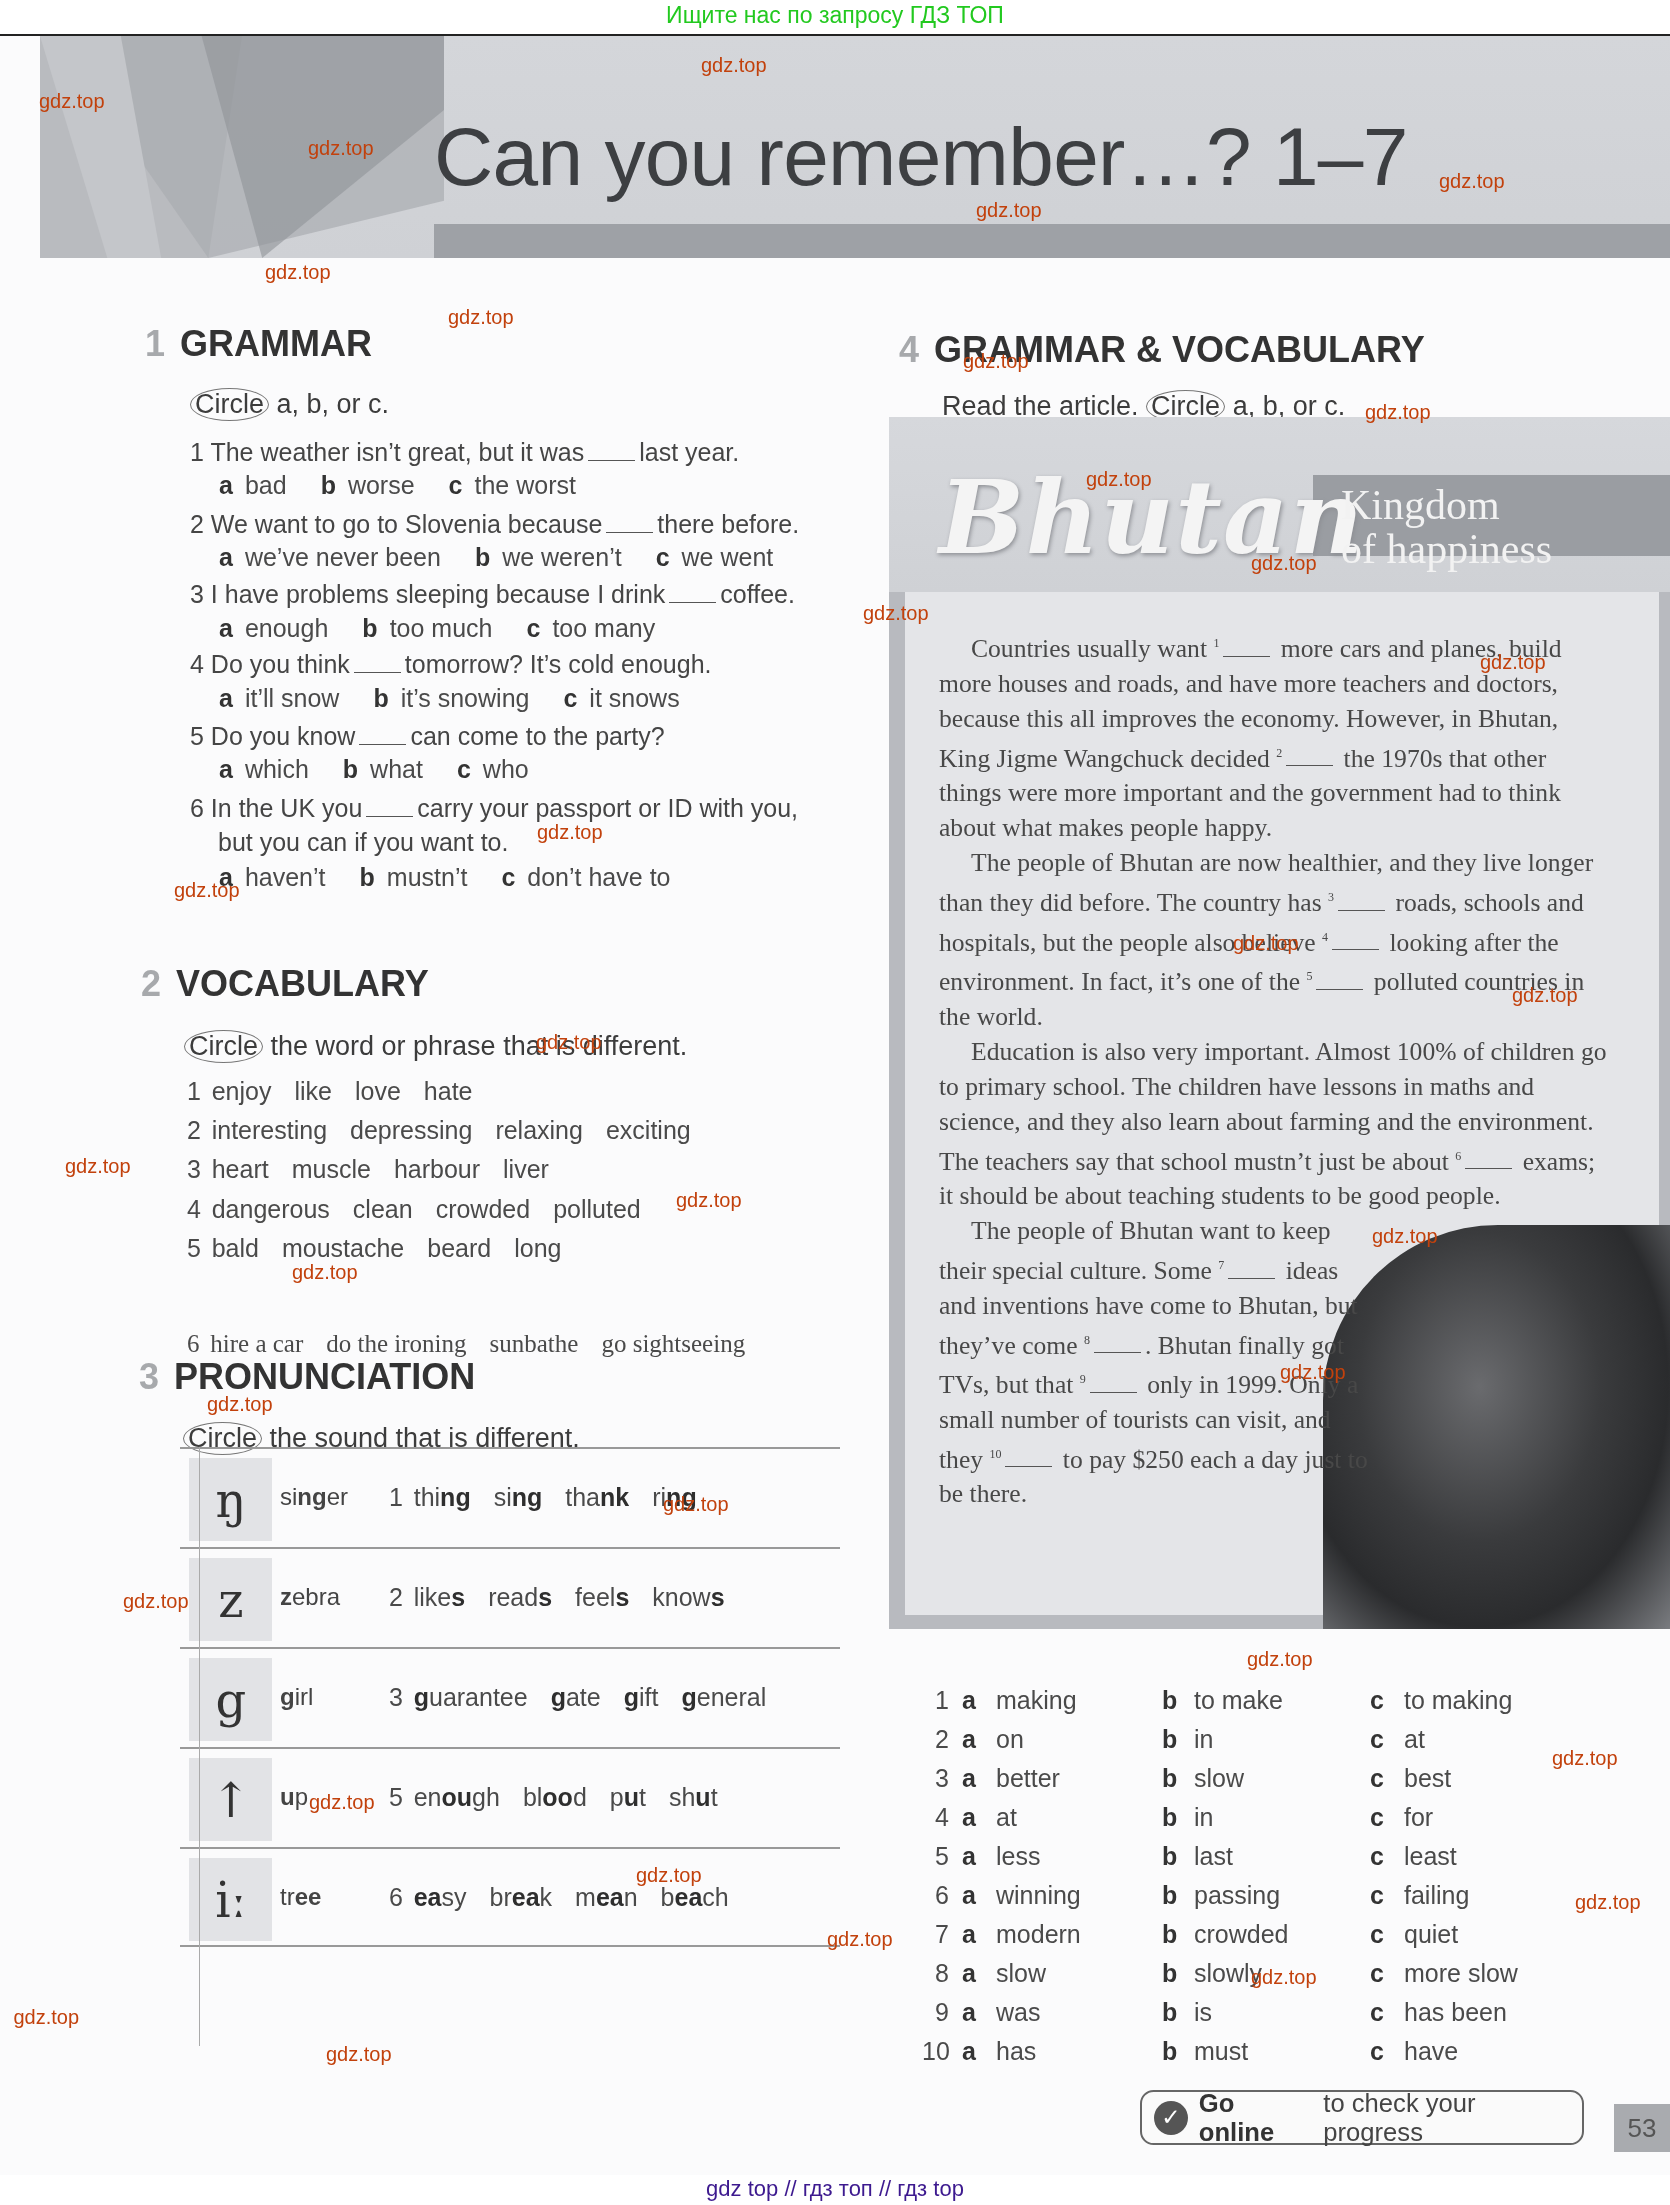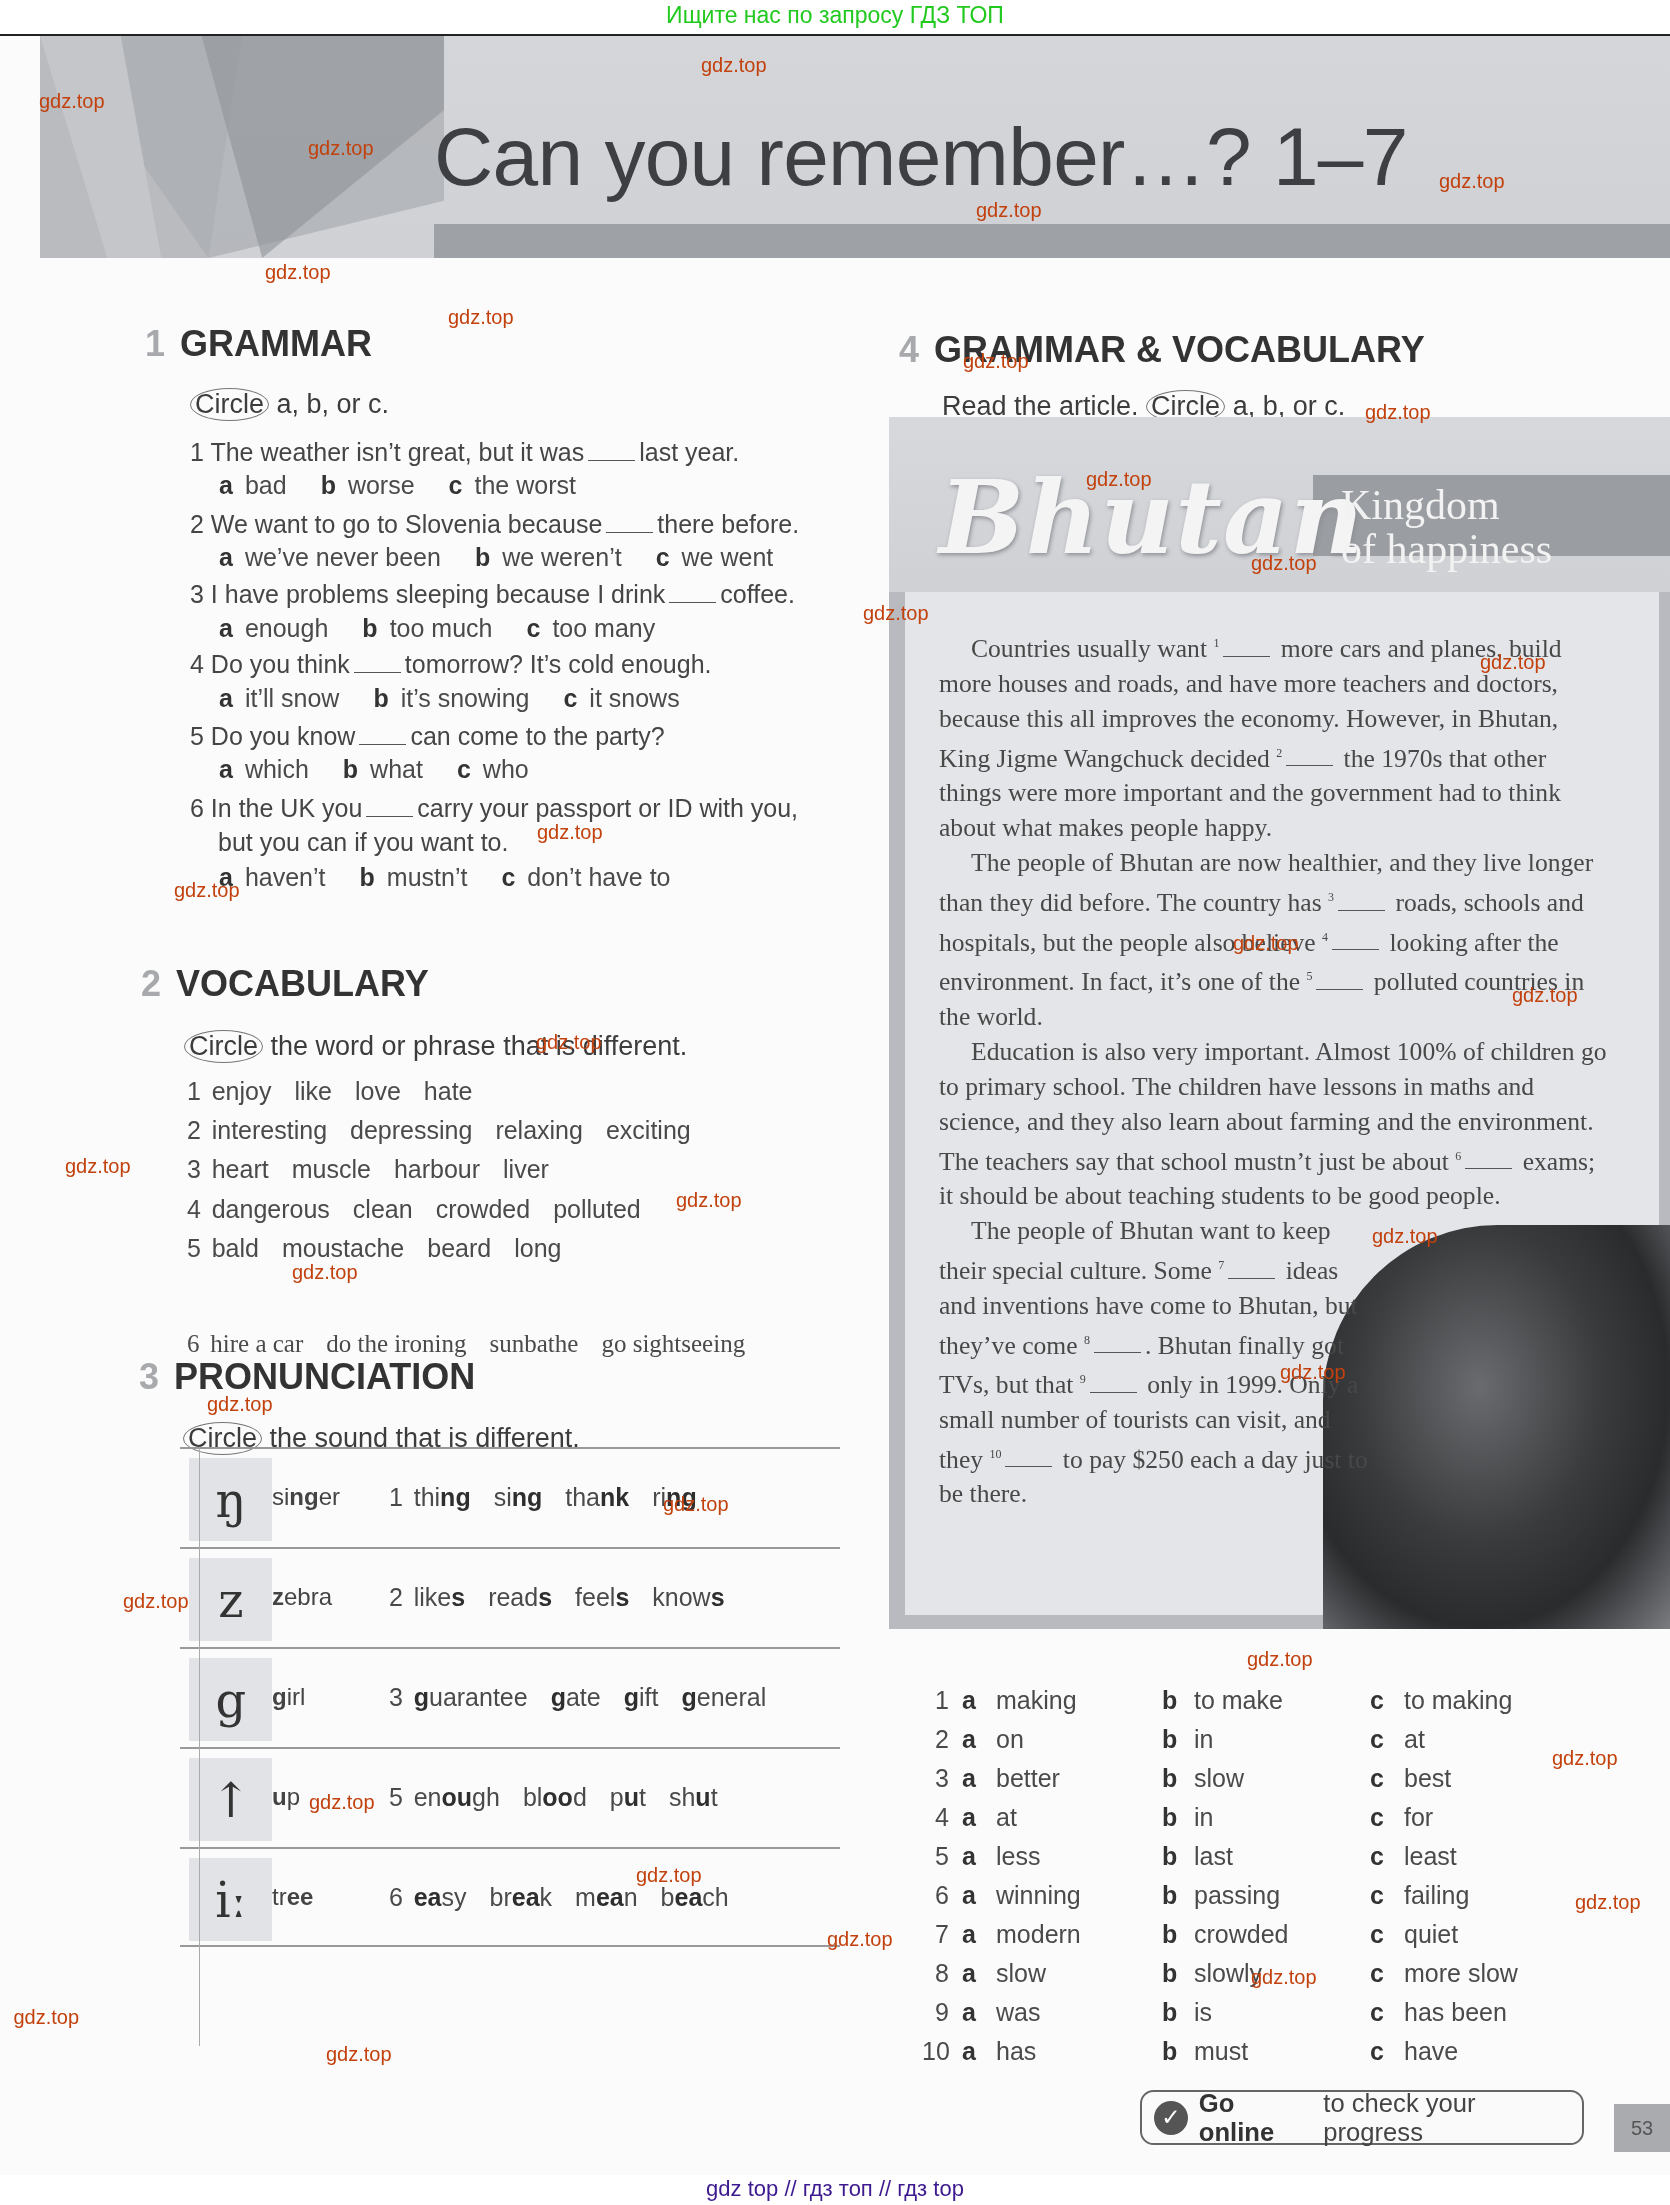--- a/index.html
+++ b/index.html
@@ -29,21 +29,21 @@
 
   .vocab-row { position: absolute; font-size: 25px; color: #4a4a4a; white-space: nowrap; }
   .vocab-row span { margin-right: 23px; }
   .vocab-row .num { margin-right: 10.8px; }
 
   .pron-table { position: absolute; left: 180px; top: 1447px; width: 660px; }
   .pron-row { position: relative; height: 100px; border-top: 2px solid #999; }
   .pron-row:last-child { border-bottom: 2px solid #999; }
   .pron-divider { position: absolute; left: 199px; top: 1447px; width: 1.3px; height: 599px; background: #aaa; }
   .pron-pic { position: absolute; left: 9.4px; top: 9.4px; width: 83px; height: 83px; background: #e2e3e6; display: flex; align-items: center; justify-content: center; font-family: "DejaVu Serif", serif; font-size: 48px; color: #333; }
-  .pron-key { position: absolute; left: 92px; top: 34px; font-size: 24px; color: #444; }
+  .pron-key { position: absolute; left: 100px; top: 34px; font-size: 24px; color: #444; }
   .pron-words { position: absolute; left: 209px; top: 34px; font-size: 25px; color: #4a4a4a; white-space: nowrap; }
   .pron-words span { margin-right: 23px; }
   .pron-words b { color: #2e2e2e; }
 
   .article-box { position: absolute; left: 889px; top: 417px; width: 782px; height: 1212px; background: #b8babf; }
   .article-header { position: absolute; left: 889px; top: 417px; width: 782px; height: 175px; background: linear-gradient(180deg,#d6d8dc,#cfd1d5); }
   .article-header-bar { position: absolute; left: 1313px; top: 475px; width: 357px; height: 81px; background: #9a9da2; }
   .bhutan-logo { position: absolute; left: 939px; top: 458px; font-family: "DejaVu Serif", serif; font-style: italic; font-weight: 700; font-size: 101px; color: #f4f4f4; text-shadow: 1.3px 2px 4px #8d8f94; letter-spacing: 1.3px; }
   .kingdom { position: absolute; left: 1341px; top: 483px; font-family: "Liberation Serif", serif; font-size: 42px; color: #f2f2f2; line-height: 44px; }
   .article-text-bg { position: absolute; left: 905px; top: 592px; width: 754px; height: 1023px; background: #e4e5e8; }
@@ -60,21 +60,21 @@
   .ans-row .la { position: absolute; left: 40px; font-weight: 700; color: #333; }
   .ans-row .va { position: absolute; left: 74px; }
   .ans-row .lb { position: absolute; left: 240px; font-weight: 700; color: #333; }
   .ans-row .vb { position: absolute; left: 272px; }
   .ans-row .lc { position: absolute; left: 448px; font-weight: 700; color: #333; }
   .ans-row .vc { position: absolute; left: 482px; }
 
   .go-online { position: absolute; left: 1140px; top: 2090px; width: 444px; height: 55px; border: 2px solid #666; border-radius: 13.5px; display: flex; align-items: center; padding-left: 12px; font-size: 25.6px; color: #444; background: #fafafa; }
   .go-online .check { width: 34px; height: 34px; border-radius: 50%; background: #555; color: #fff; display: inline-flex; align-items: center; justify-content: center; font-size: 23px; margin-right: 10.8px; }
   .go-online b { color: #333; margin-right: 6.7px; }
-  .page-num { position: absolute; left: 1614px; top: 2104px; width: 56px; height: 48px; background: #a9abaf; font-size: 20px; color: #555; display: flex; align-items: center; justify-content: center; }
+  .page-num { position: absolute; left: 1614px; top: 2104px; width: 56px; height: 48px; background: #a9abaf; font-size: 26px; color: #555; display: flex; align-items: center; justify-content: center; }
 
   .watermark { position: absolute; font-size: 20px; color: #c2410c; white-space: nowrap; }
   .bottom-footer { position: absolute; left: 0; top: 2176px; width: 1670px; text-align: center; font-size: 22px; color: #3d1a8f; }
 </style>
 </head>
 <body>
 
 <div class="top-banner">Ищите нас по запросу ГДЗ ТОП</div>
 
 <div class="page">

